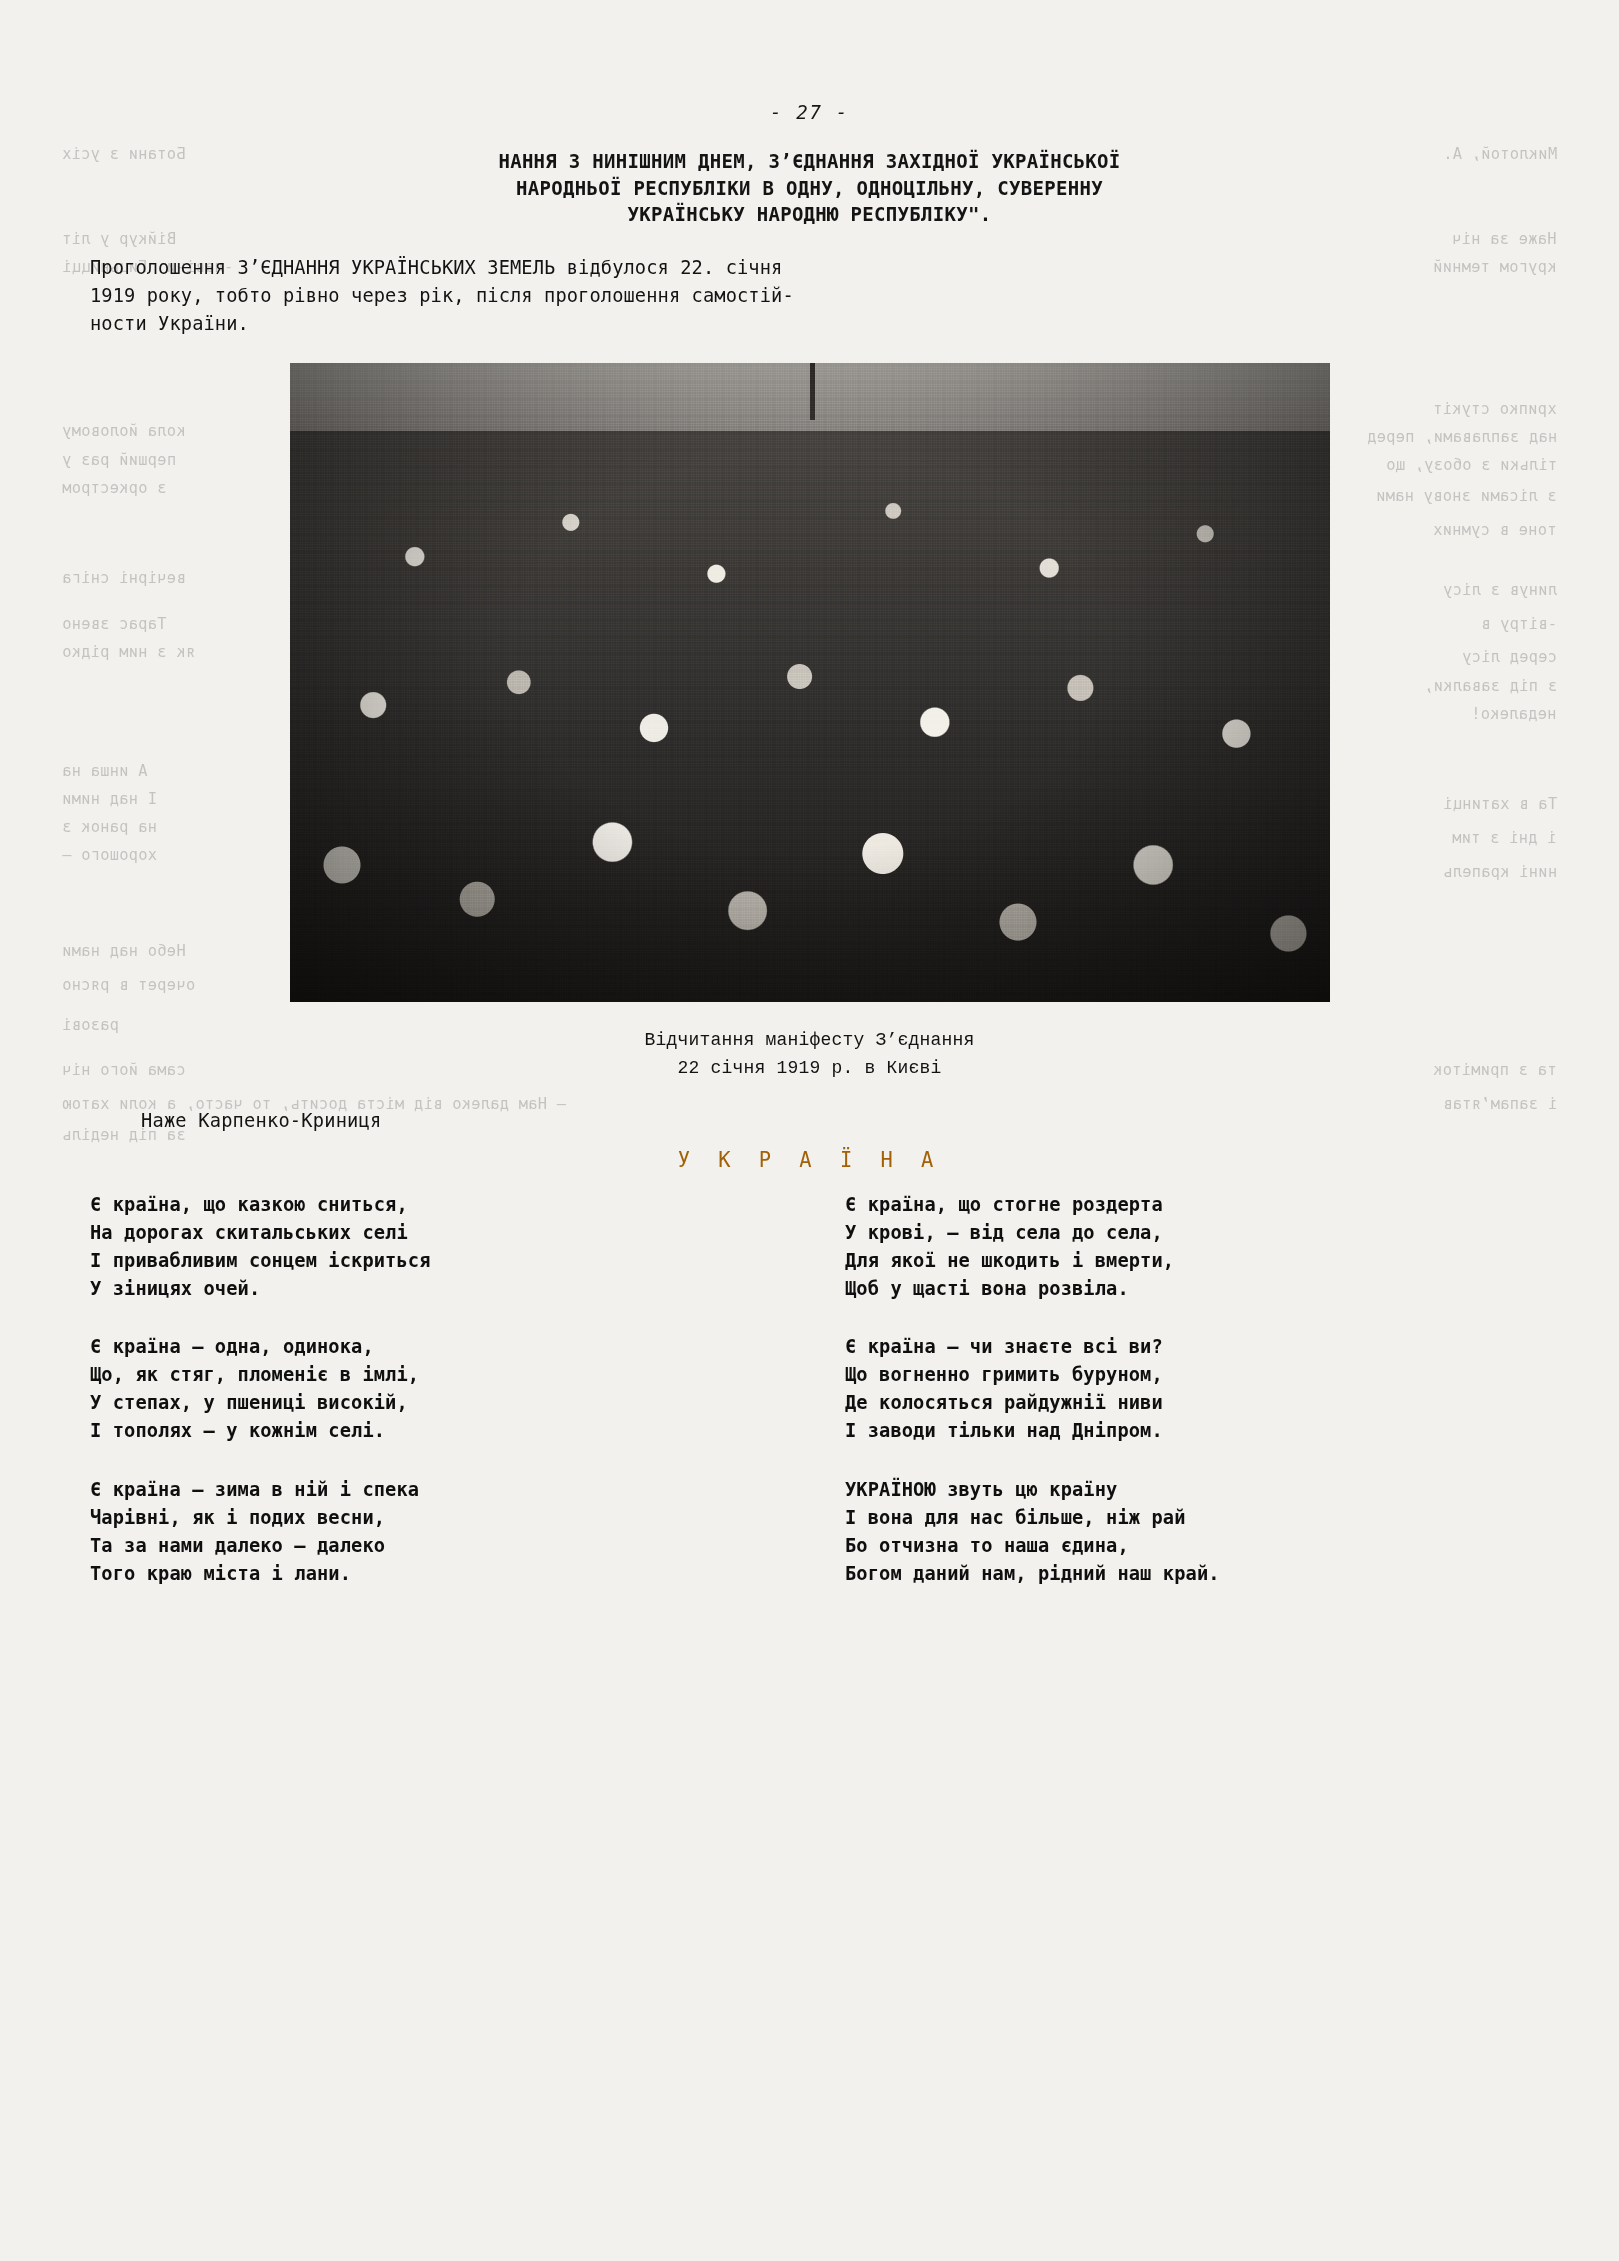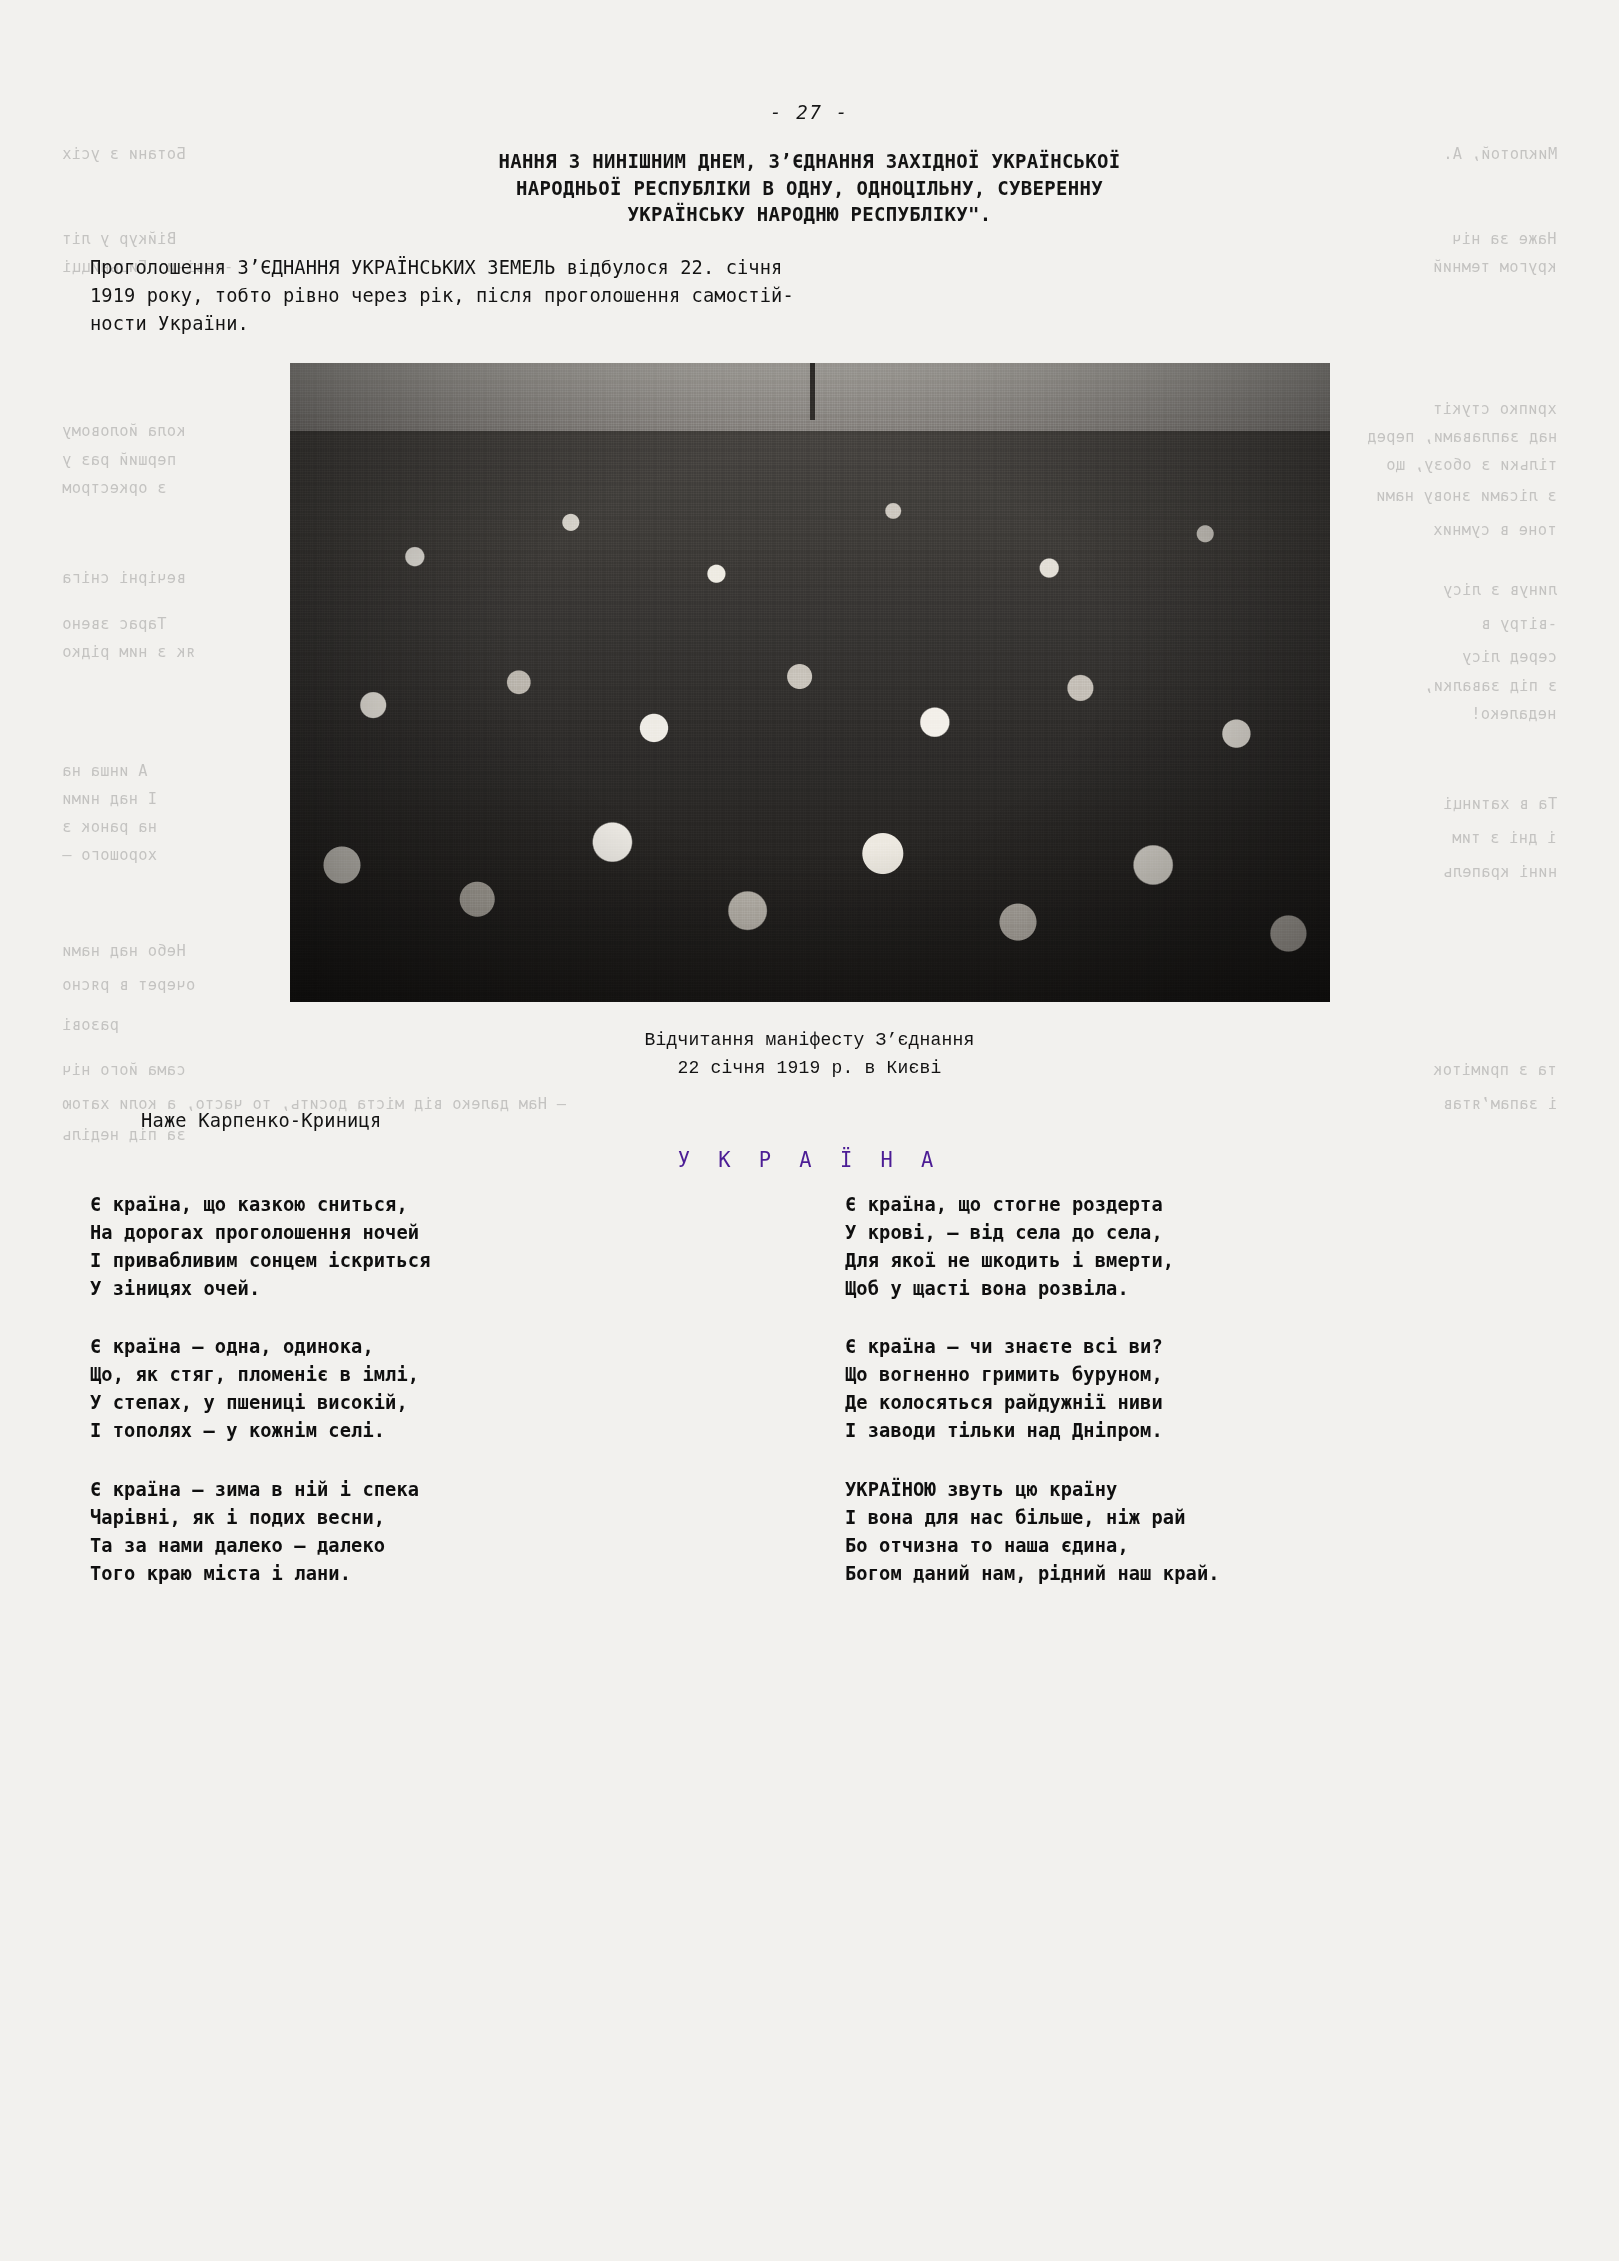--- a/index.html
+++ b/index.html
@@ -155,21 +155,21 @@
     font-size: 18.7px;
     letter-spacing: 0.2px;
     color: #131313;
   }
 
   .poem-title {
     margin-top: 17px;
     text-align: center;
     font-size: 20.4px;
     letter-spacing: 8px;
-    color: #4c1d95;
+    color: #a16207;
   }
 
   .poem {
     margin: 19px 68px 0 90px;
     display: flex;
     gap: 49px;
   }
   .poem .col {
     flex: 1 1 0;
   }
@@ -258,21 +258,21 @@
       <div>22 січня 1919 р. в Києві</div>
     </div>
 
     <div class="author">Наже Карпенко-Криниця</div>
 
     <div class="poem-title">У К Р А Ї Н А</div>
 
     <div class="poem">
       <div class="col">
         <div class="stanza">Є країна, що казкою сниться,
-На дорогах проголошення ночей
+На дорогах скитальських селі
 І привабливим сонцем іскриться
 У зіницях очей.</div>
         <div class="stanza">Є країна – одна, одинока,
 Що, як стяг, пломеніє в імлі,
 У степах, у пшениці високій,
 І тополях – у кожнім селі.</div>
         <div class="stanza">Є країна – зима в ній і спека
 Чарівні, як і подих весни,
 Та за нами далеко – далеко
 Того краю міста і лани.</div>

